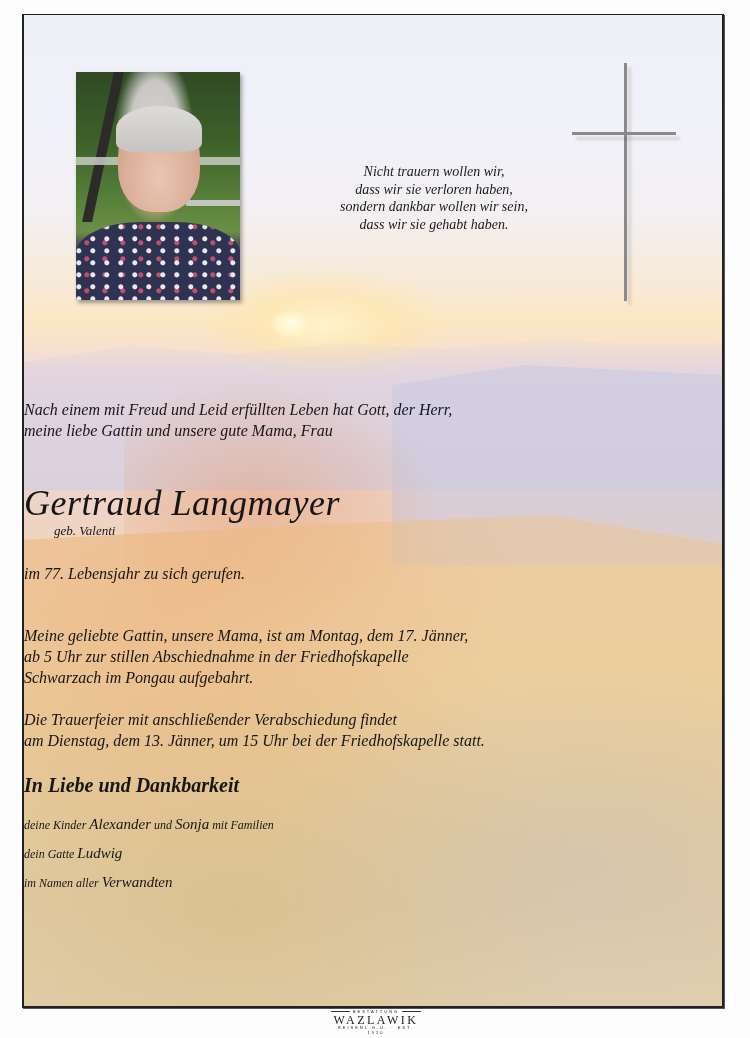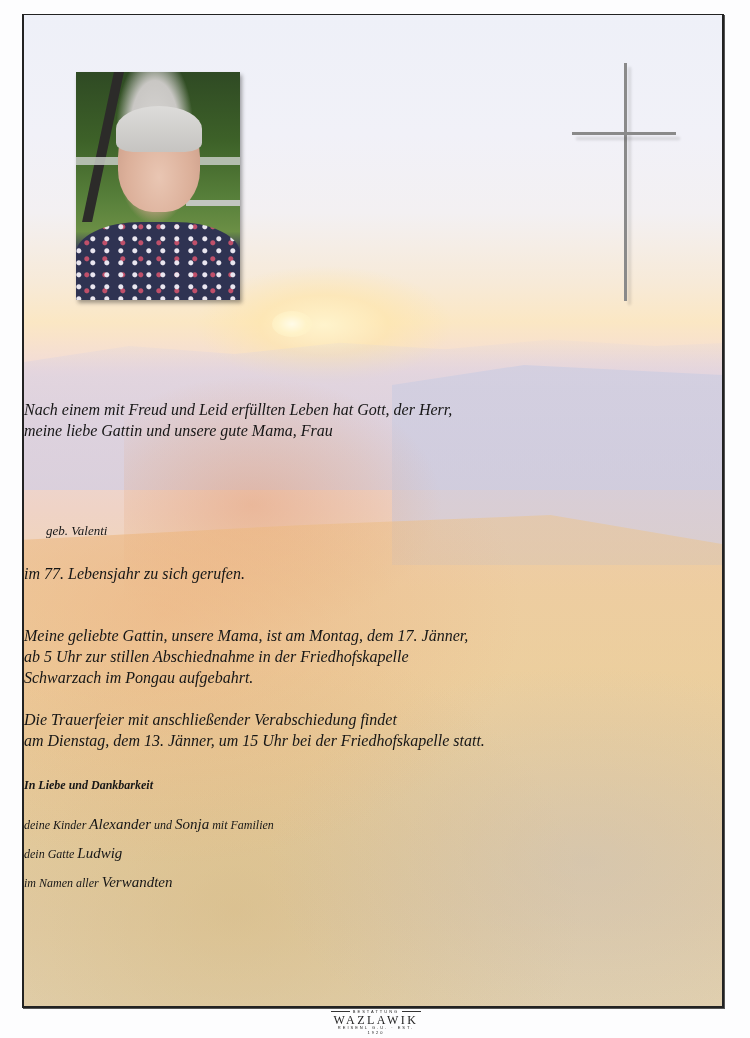--- a/index.html
+++ b/index.html
@@ -64,25 +64,25 @@
     .poem { position: absolute; left: 260px; top: 148px; width: 300px; text-align: center; font-style: italic; font-size: 14px; line-height: 17.5px; color: #1b1b1b; }
 
     
     .cross { position: absolute; left: 548px; top: 48px; width: 110px; height: 240px; }
     .cross-v { position: absolute; left: 52px; top: 0; width: 3px; height: 238px; background: #8a8a8a; box-shadow: 4px 4px 3px rgba(0,0,0,0.12); }
     .cross-h { position: absolute; left: 0; top: 69px; width: 104px; height: 3px; background: #8a8a8a; box-shadow: 4px 5px 3px rgba(0,0,0,0.12); }
 
     .txt { position: absolute; left: 0; width: 702px; text-align: left; font-style: italic; color: #161616; }
     .intro { top: 384px; font-size: 16px; line-height: 21px; }
     .name { top: 468px; font-size: 36px; line-height: 40px; letter-spacing: 0.5px; }
-    .maiden { top: 508px; font-size: 13px; line-height: 16px; padding-left: 22px; }
+    .maiden { top: 508px; font-size: 13px; line-height: 16px; padding-left: 30px; }
     .death { top: 548px; font-size: 16px; line-height: 21px; }
     .viewing { top: 610px; font-size: 16px; line-height: 21px; }
     .funeral { top: 694px; font-size: 16px; line-height: 21px; font-style: italic; }
-    .closing { top: 760px; font-size: 12px; font-weight: bold; line-height: 20px; }
+    .closing { top: 760px; font-size: 20px; font-weight: bold; line-height: 20px; }
     .mourners { top: 795px; font-size: 12px; line-height: 28px; }
     .mourners .big { font-size: 15px; }
 
     
     .logo { position: absolute; left: 331px; top: 1008px; width: 90px; height: 26px; text-align: center; color: #222; }
     .logo-top, .logo-bottom { font-family: "Liberation Sans", sans-serif; font-size: 4px; letter-spacing: 2px; display: flex; align-items: center; justify-content: center; gap: 3px; height: 6px; }
     .logo-top::before, .logo-top::after, .logo-bottom::before, .logo-bottom::after { content: ""; display: block; flex: 1; height: 1px; background: #333; }
     .logo-name { font-size: 12px; letter-spacing: 2.5px; line-height: 13px; font-family: "Liberation Serif", serif; }
   </style>
 </head>
@@ -98,31 +98,38 @@
 
   <div class="portrait">
     <div class="portrait-post"></div>
     <div class="portrait-fence"></div>
     <div class="portrait-fence2"></div>
     <div class="portrait-head"></div>
     <div class="portrait-hair"></div>
     <div class="portrait-shirt"></div>
   </div>
 
+  <div class="poem">
+    <div>Nicht trauern wollen wir,</div>
+    <div>dass wir sie verloren haben,</div>
+    <div>sondern dankbar wollen wir sein,</div>
+    <div>dass wir sie gehabt haben.</div>
+  </div>
 
   <div class="cross">
     <div class="cross-v"></div>
     <div class="cross-h"></div>
   </div>
 
   <div class="txt intro">
     <div>Nach einem mit Freud und Leid erfüllten Leben hat Gott, der Herr,</div>
     <div>meine liebe Gattin und unsere gute Mama, Frau</div>
   </div>
 
+  <div class="txt name">Gertraud Langmayer</div>
   <div class="txt maiden">geb. Valenti</div>
 
   <div class="txt death">
     <div>im 77. Lebensjahr zu sich gerufen.</div>
   </div>
 
   <div class="txt viewing">
     <div>Meine geliebte Gattin, unsere Mama, ist am Montag, dem 17. Jänner,</div>
     <div>ab 5 Uhr zur stillen Abschiednahme in der Friedhofskapelle</div>
     <div>Schwarzach im Pongau aufgebahrt.</div>

